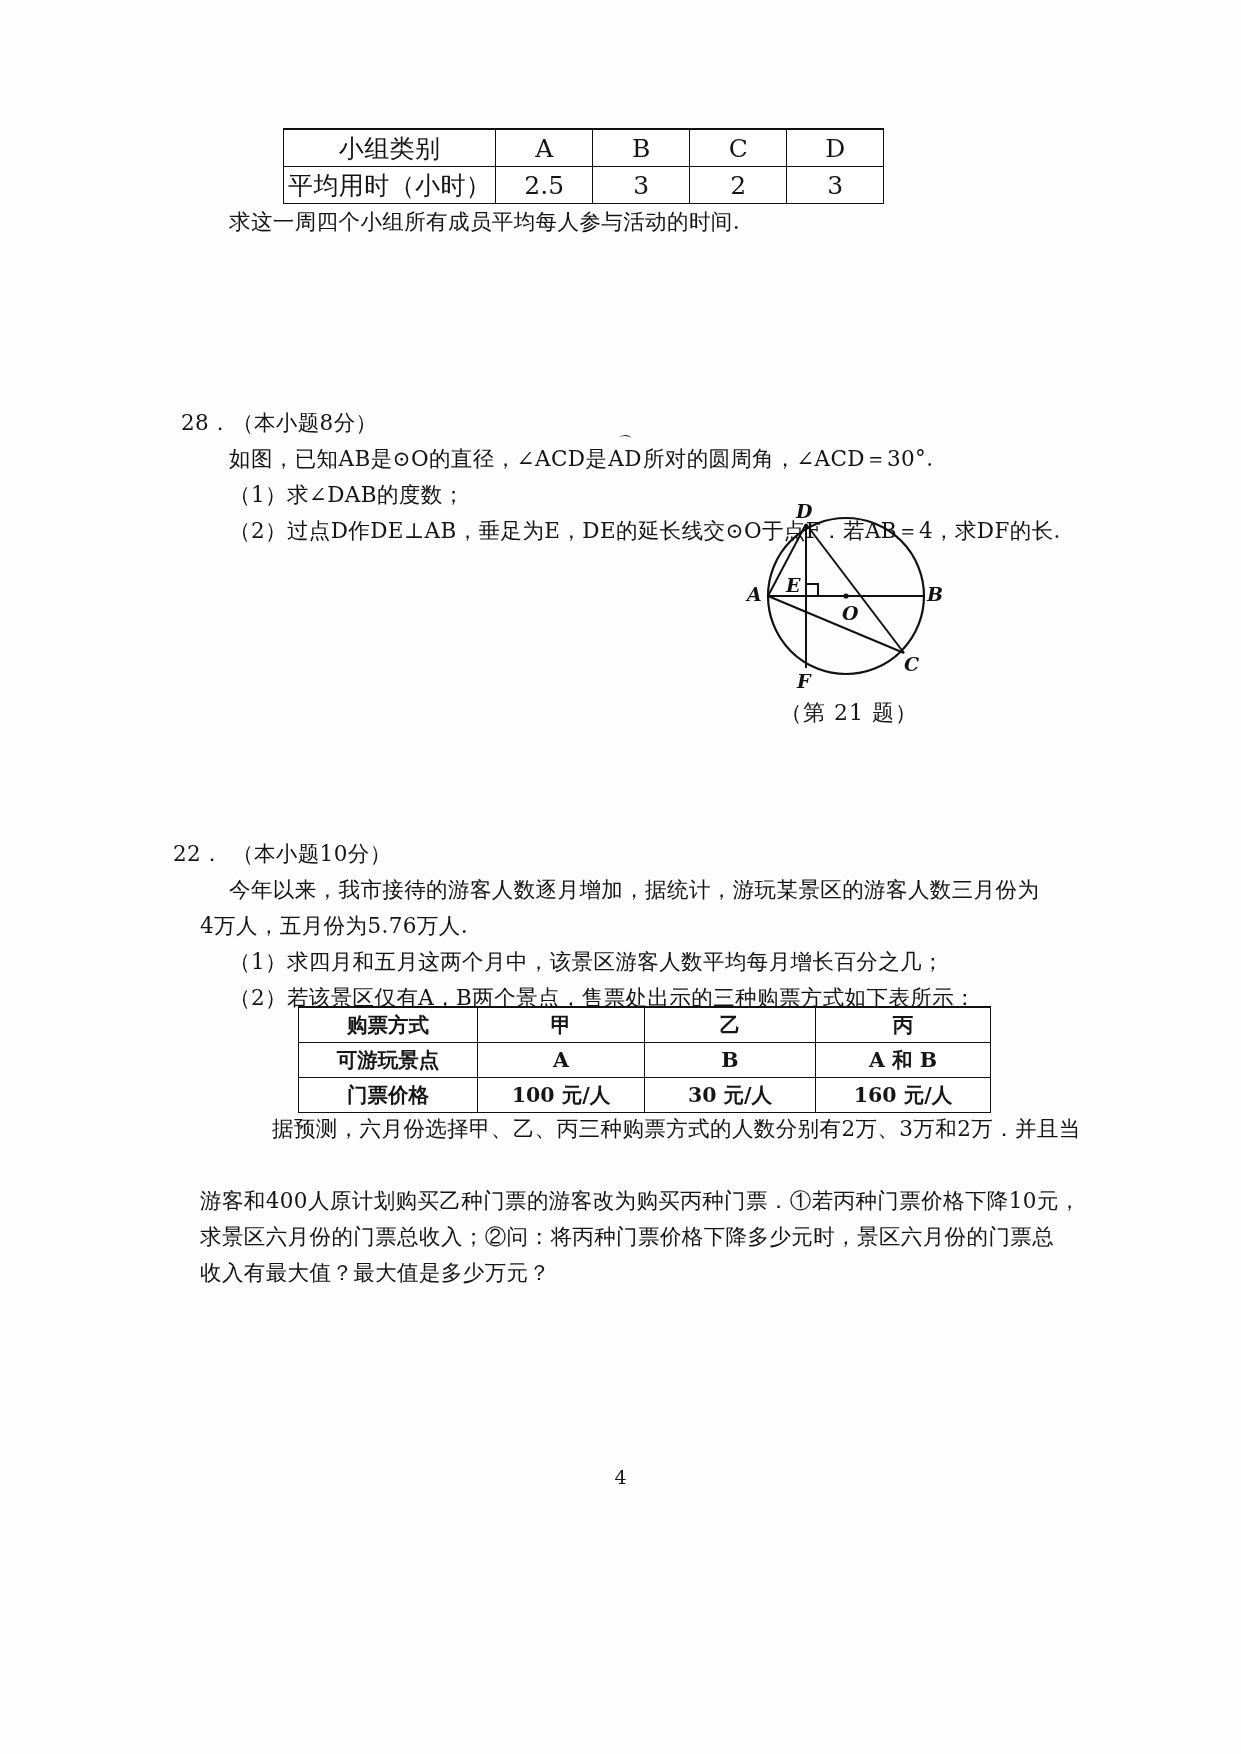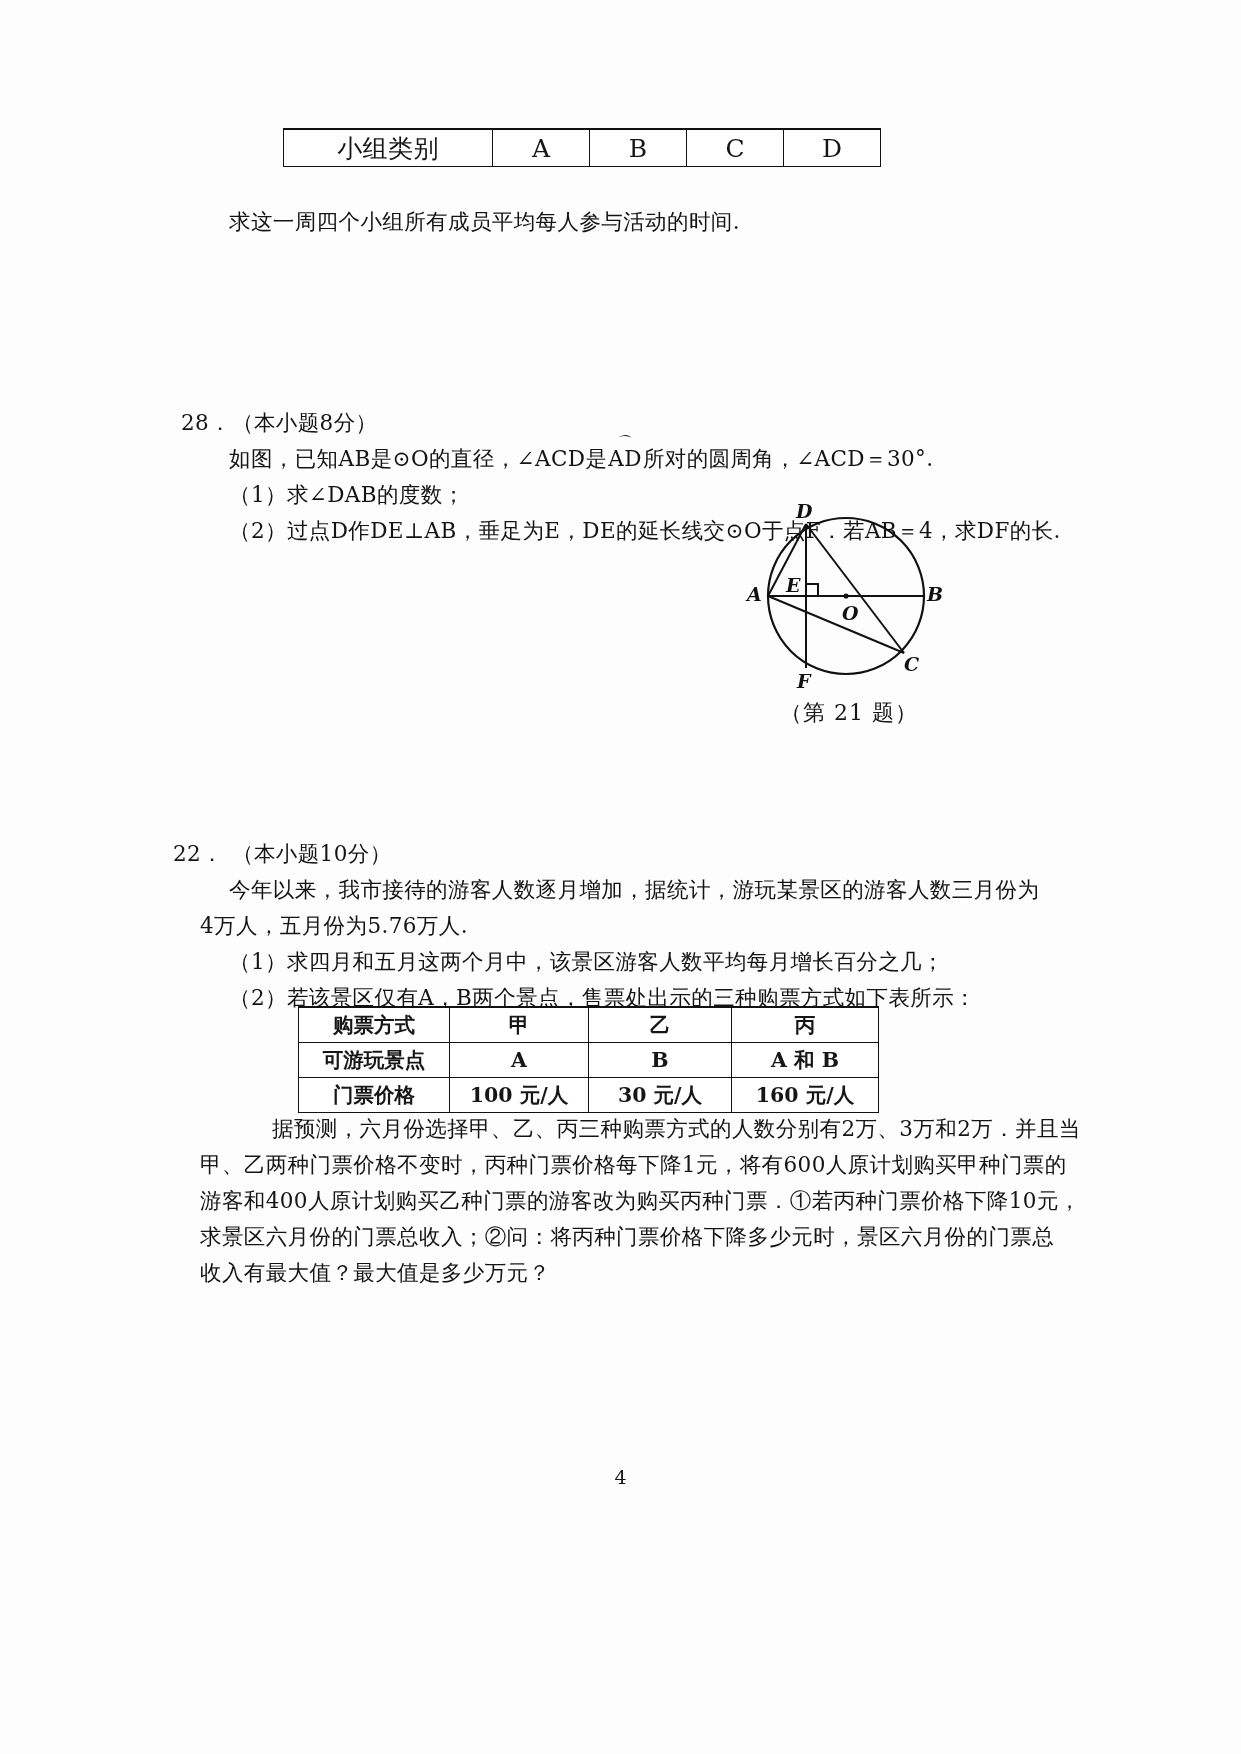--- a/index.html
+++ b/index.html
@@ -68,21 +68,21 @@
     border-collapse: collapse;
     background: #ffffff;
   }
   .tbl2 td {
     border: 1.6px solid #111;
     height: 34px;
     text-align: center;
     vertical-align: middle;
     font-size: 20.5px;
     font-family: "DejaVu Serif", "Liberation Serif", serif;
-    padding: 0 6px;
+    padding: 0 20px;
     font-weight: 600;
   }
   .tbl2 td.c0 { width: 138px; }
   .tbl2 td.c1 { width: 126px; }
   .tbl2 td.c2 { width: 130px; }
   .tbl2 td.c3 { width: 134px; }
   .tbl2 tr:first-child td { border-top-width: 2.4px; }
 
   
   .figure {
@@ -143,20 +143,27 @@
 
   <table class="tbl1">
     <tbody>
         <tr>
       <td class="lbl zh">小组类别</td>
       <td class="val">A</td>
       <td class="val">B</td>
       <td class="val">C</td>
       <td class="val">D</td>
     </tr>
+    <tr>
+      <td class="lbl zh">平均用时（小时）</td>
+      <td class="val">2.5</td>
+      <td class="val">3</td>
+      <td class="val">2</td>
+      <td class="val">3</td>
+    </tr>
   </tbody>
     </table>
 
   <div class="body-line zh" style="left:229px; top:211px;">求这一周四个小组所有成员平均每人参与活动的时间.</div>
 
   <div class="body-line zh" style="left:181px; top:412px;">28．</div>
   <div class="body-line zh" style="left:232px; top:412px;">（本小题8分）</div>
 
   <div class="body-line" style="left:229px; top:448px;">
     <span class="zh">如图，已知AB是⊙O的直径，∠ACD是</span><span class="zh arc-over">AD</span><span class="zh">所对的圆周角，∠ACD＝30°.</span>
@@ -222,20 +229,19 @@
     <tr>
       <td class="c0">门票价格</td>
       <td class="c1">100 元/人</td>
       <td class="c2">30 元/人</td>
       <td class="c3">160 元/人</td>
     </tr>
   </tbody>
     </table>
 
   <div class="body-line zh" style="left:229px; top:1118px;margin-left:43px;">据预测，六月份选择甲、乙、丙三种购票方式的人数分别有2万、3万和2万．并且当</div>
-  <div class="body-line zh" style="left:200px; top:1154px;">甲、乙两种门票价格不变时，丙种门票价格每下降1元，将有600人原计划购买甲种门票的</div>
   <div class="body-line zh" style="left:200px; top:1190px;">游客和400人原计划购买乙种门票的游客改为购买丙种门票．①若丙种门票价格下降10元，</div>
   <div class="body-line zh" style="left:200px; top:1226px;">求景区六月份的门票总收入；②问：将丙种门票价格下降多少元时，景区六月份的门票总</div>
   <div class="body-line zh" style="left:200px; top:1262px;">收入有最大值？最大值是多少万元？</div>
 
   <div class="pageno">4</div>
 
 </div>
 
 </body></html>

